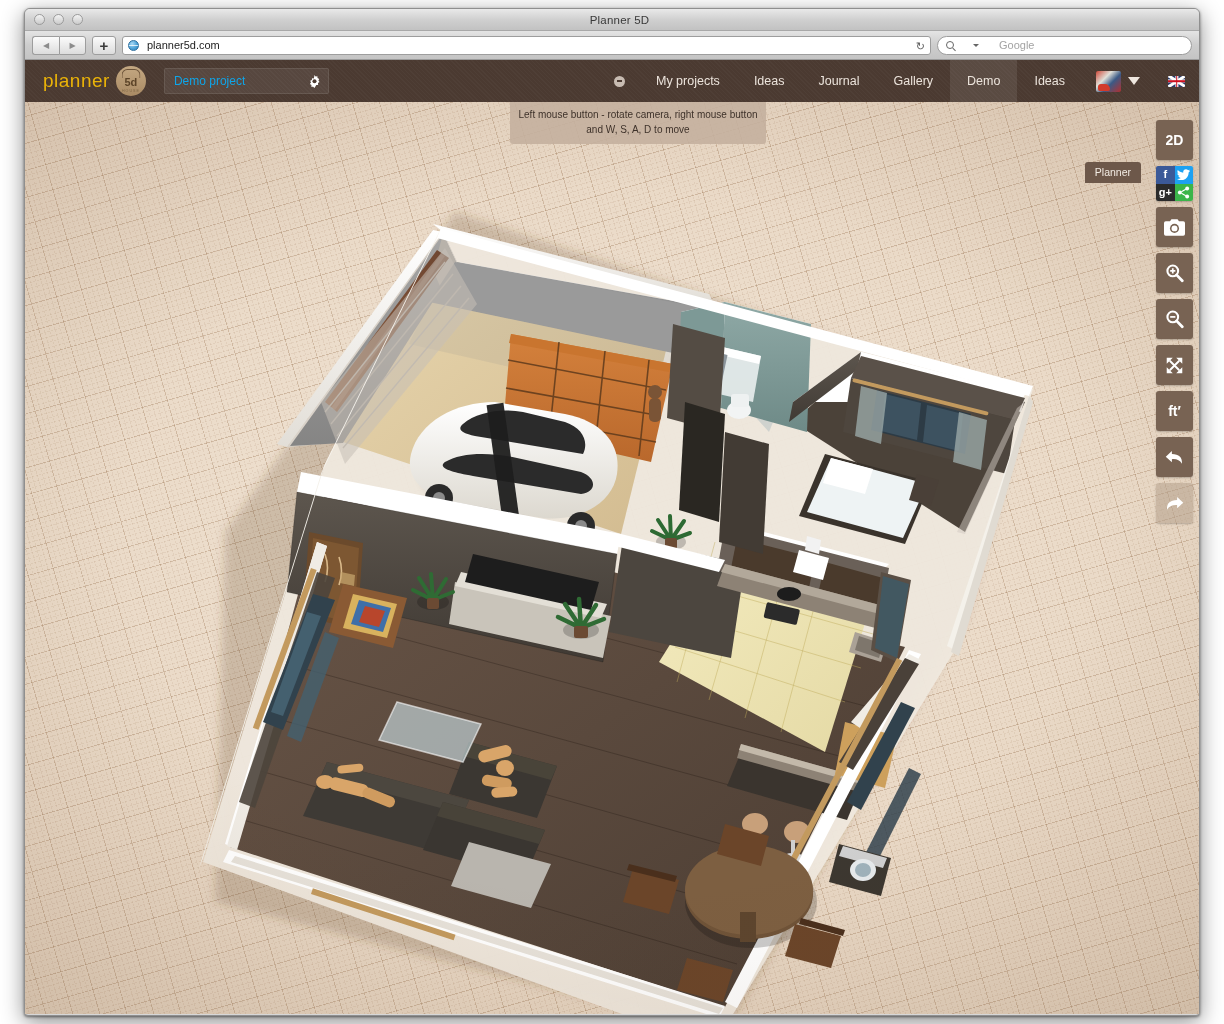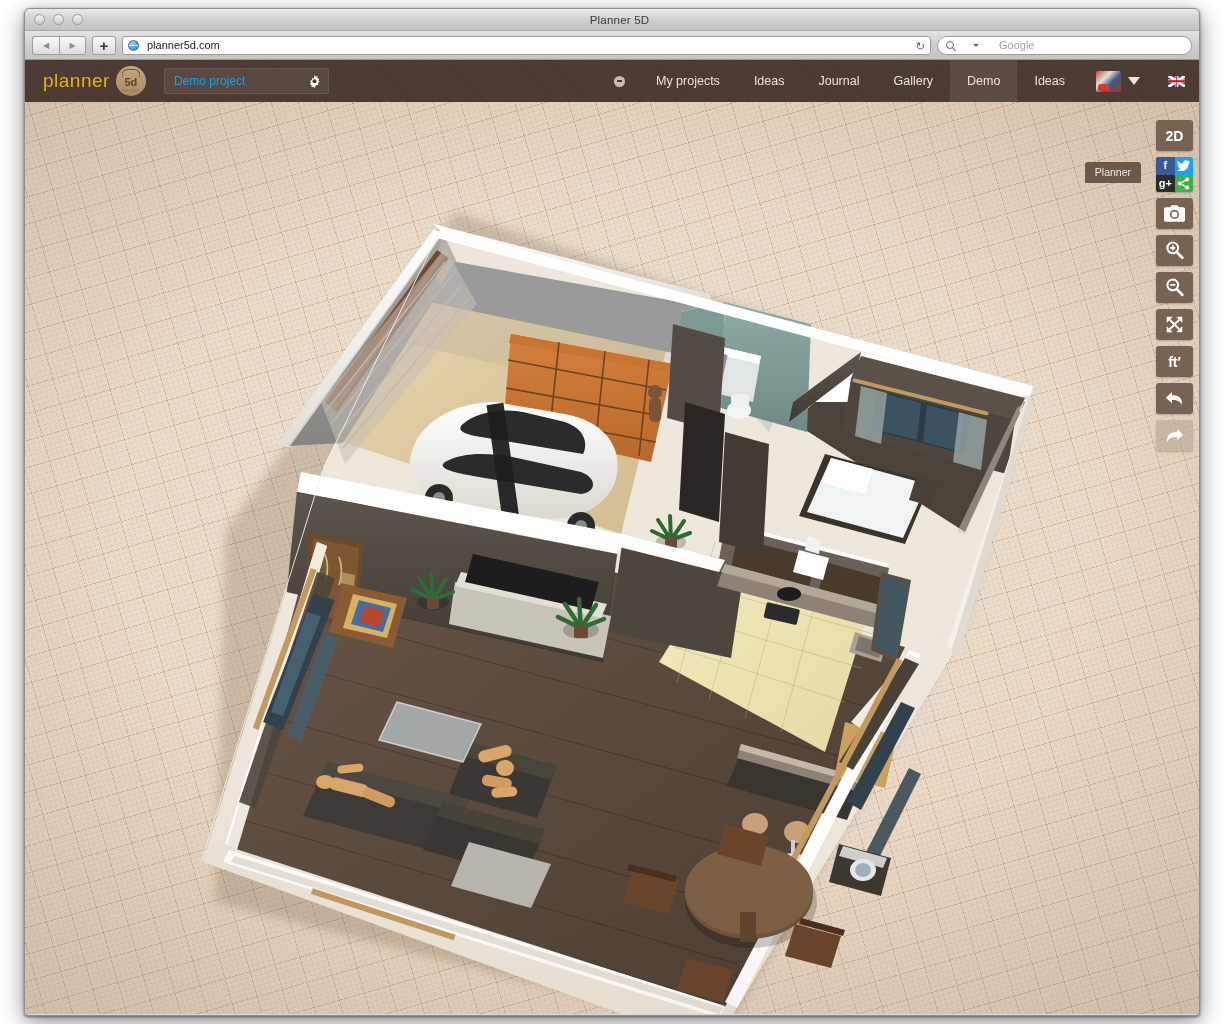--- a/index.html
+++ b/index.html
@@ -247,21 +247,21 @@
     font-size: 10.5px; padding: 4px 10px 5px;
     border-radius: 3px 3px 0 0; z-index: 30;
   }
 
   
   #rtools {
     position:absolute; right: 6px; top: 18px;
     width: 37px; display:flex; flex-direction:column; gap: 6px; z-index: 30;
   }
   .rbtn {
-    width: 37px; height: 31px; border-radius: 3px;
+    width: 37px; height: 40px; border-radius: 3px;
     background: #786353; color:#fff;
     display:flex; align-items:center; justify-content:center;
     font-size: 14px; font-weight: 700;
     box-shadow: 0 1px 2px rgba(0,0,0,.22);
   }
   .rbtn.ghost { background: rgba(180,160,140,.55); }
   .rbtn svg { display:block; }
   #social {
     width: 37px; height: 35px; display:grid;
     grid-template-columns:1fr 1fr; grid-template-rows:1fr 1fr;
@@ -649,20 +649,21 @@
           <polygon points="300,362 416,126 412,136 296,372" fill="#f7f4ee"></polygon>
           <polygon points="178,756 300,362 296,372 174,766" fill="#f4f1ea"></polygon>
 
           <polygon points="1004,294 1008,300 934,554 926,550" fill="#e0dbd2"></polygon>
           <polygon points="1000,300 940,432 932,430 992,306" fill="#cfc8bf" opacity=".5"></polygon>
         </svg>
       </div>
 
       <div id="vignette"></div>
 
+      <div id="hint">Left mouse button - rotate camera, right mouse button and W, S, A, D to move</div>
 
       <div id="support">Planner</div>
 
       <div id="rtools">
 
         <div class="rbtn">2D</div>
 
         <div id="social">
           <div class="s-fb">f</div>
           <div class="s-tw">

